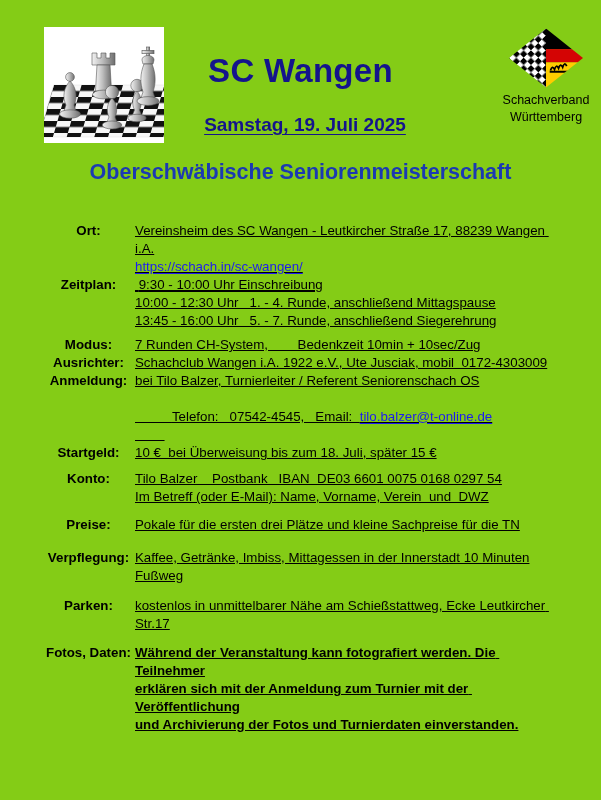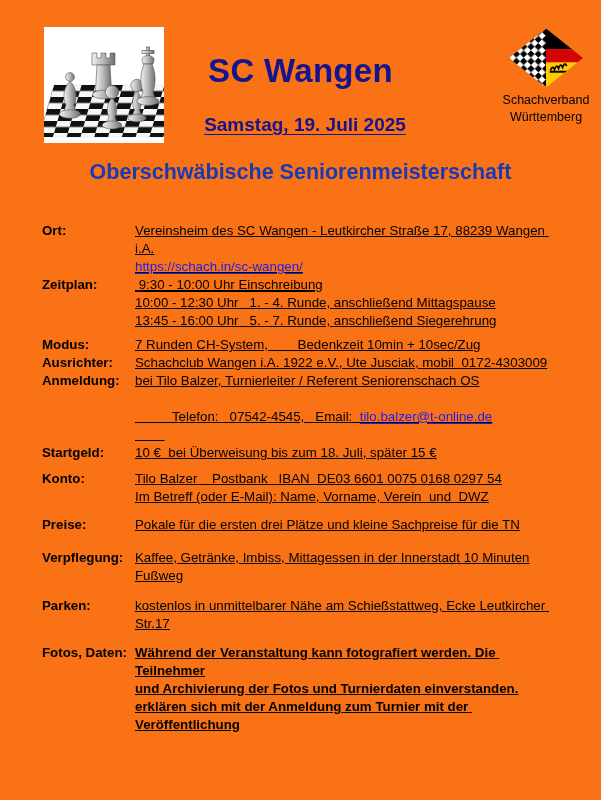--- a/index.html
+++ b/index.html
@@ -1,36 +1,36 @@
 <!DOCTYPE html>
 <html><head>
 <meta charset="utf-8">
 <style>
   html,body{margin:0;padding:0;background:#ffffff;}
   body{width:601px;height:800px;font-family:"Liberation Sans",sans-serif;color:#000;}
-  .page{position:relative;width:601px;height:800px;overflow:hidden;background:#f97316;}
+  .page{position:relative;width:601px;height:800px;overflow:hidden;background:#84cc16;}
 
   
   .chess-img{position:absolute;left:44px;top:27px;width:120px;height:116px;}
   .club-title{position:absolute;left:0;right:0;top:52px;text-align:center;
               font-size:33px;font-weight:700;color:#14148C;letter-spacing:.3px;}
   .event-date{position:absolute;left:0;right:0;top:114px;text-align:center;
               font-size:19px;font-weight:700;color:#14148C;}
   .event-date .u{text-decoration:underline;text-underline-offset:3px;margin-left:9px;}
   .logo-wrap{position:absolute;left:494px;top:28px;width:104px;text-align:center;}
   .logo-wrap svg{display:block;margin:0 auto;}
   .logo-text{font-size:12.5px;line-height:17px;color:#000;margin-top:4px;}
 
   .event-title{position:absolute;left:0;right:0;top:160px;text-align:center;
                font-size:21.5px;font-weight:700;color:#1B3AB2;}
 
   
   .rows{position:absolute;left:42px;top:222px;width:525px;}
   .row{display:flex;align-items:flex-start;}
-  .label{flex:0 0 93px;font-size:13.3px;line-height:18px;font-weight:600;}
+  .label{flex:0 0 93px;font-size:13.3px;line-height:18px;font-weight:600;text-align:center;}
   .content{flex:1;min-width:0;text-decoration:underline;}
   .line{white-space:pre-wrap;font-size:13.3px;line-height:18px;}
   .u{text-decoration:underline;text-underline-offset:2px;}
   a.link,span.link{color:#1C1CF0;text-decoration:underline;text-underline-offset:2px;cursor:pointer;}
   a.block{display:block;}
   .semibold{font-weight:600;}
   .m14{}.m6{margin-top:6px}.m8{margin-top:8px}.m10{margin-top:10px}
   .m11{margin-top:11px}.m12{margin-top:12px}.m15{margin-top:15px}
 </style>
 </head>
@@ -209,19 +209,19 @@
       <div class="label">Parken:</div>
       <div class="content">
         <div class="line">kostenlos in unmittelbarer Nähe am Schießstattweg, Ecke Leutkircher Str.17</div>
       </div>
     </div>
 
     <div class="row m11">
       <div class="label">Fotos, Daten:</div>
       <div class="content semibold">
         <div class="line">Während der Veranstaltung kann fotografiert werden. Die Teilnehmer</div>
+        <div class="line">erklären sich mit der Anmeldung zum Turnier mit der Veröffentlichung</div>
         <div class="line">und Archivierung der Fotos und Turnierdaten einverstanden.</div>
-        <div class="line">erklären sich mit der Anmeldung zum Turnier mit der Veröffentlichung</div>
       </div>
     </div>
 
   </div>
 </div>
 
 </body></html>

